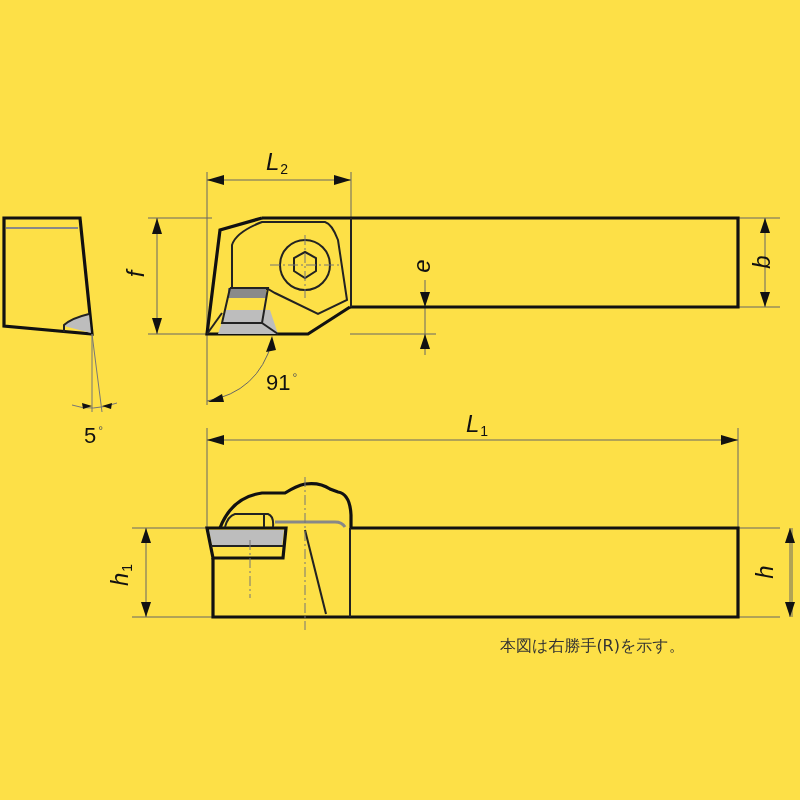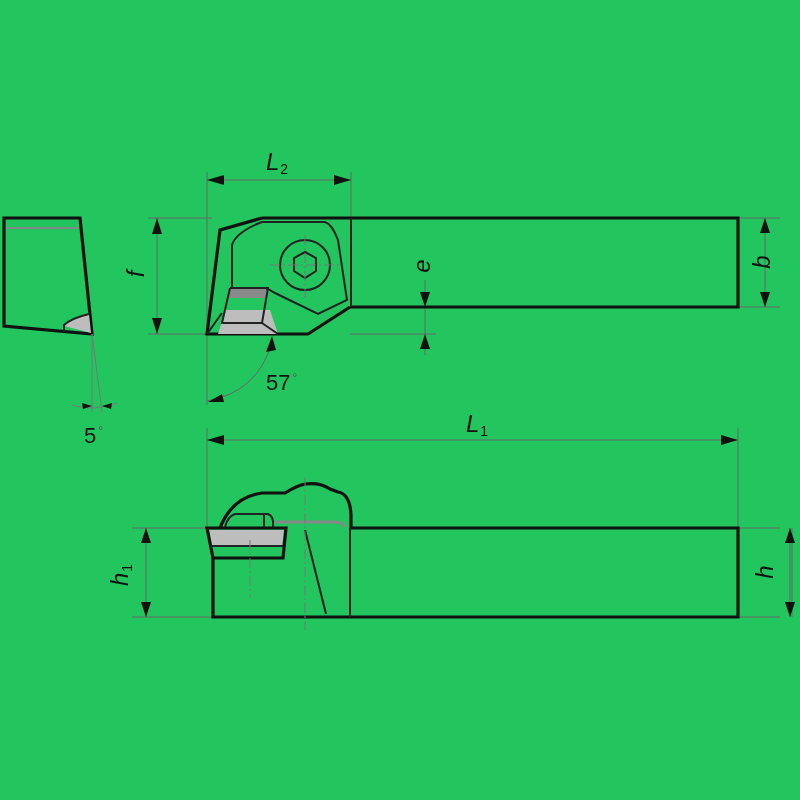--- a/index.html
+++ b/index.html
@@ -1,16 +1,16 @@
 <!DOCTYPE html>
 <html><head>
 <meta charset="utf-8">
 <style>
   html, body { margin: 0; padding: 0; background: #ffffff; }
-  #canvas { position: relative; width: 800px; height: 800px; background: #22c55e; overflow: hidden; }
+  #canvas { position: relative; width: 800px; height: 800px; background: #fde047; overflow: hidden; }
   svg { position: absolute; left: 0; top: 0; }
   .thick { stroke: #111111; stroke-width: 3.2; fill: none; stroke-linejoin: miter; }
   .med { stroke: #222222; stroke-width: 2; fill: none; }
   .thin { stroke: #777777; stroke-width: 1; fill: none; }
   .dim { stroke: #666666; stroke-width: 1; fill: none; }
   .center { stroke: #777777; stroke-width: 1; fill: none; stroke-dasharray: 10 3 2 3; }
   .arrow { fill: #111111; stroke: none; }
   .gray-fill { fill: #bdbdbd; stroke: none; }
   .label { position: absolute; font-family: "Liberation Sans", sans-serif; font-style: italic; color: #111111; font-size: 24px; line-height: 1; }
   .label sub { font-size: 14px; font-style: normal; vertical-align: -4px; margin-left: 1px; }
@@ -129,23 +129,24 @@
   </svg>
 
   <div class="label" style="left:266px; top:150px;"><span>L</span><sub>2</sub></div>
 
   <div class="label rot" style="left:133px; top:262px;"><span>f</span></div>
 
   <div class="label rot" style="left:415px; top:254px;"><span>e</span></div>
 
   <div class="label rot" style="left:755px; top:250px;"><span>b</span></div>
 
-  <div class="angle" style="left:266px; top:372px;"><span>57</span><sup>°</sup></div>
+  <div class="angle" style="left:266px; top:372px;"><span>91</span><sup>°</sup></div>
 
   <div class="angle" style="left:84px; top:425px;"><span>5</span><sup>°</sup></div>
 
   <div class="label" style="left:458px; top:412px;margin-left:8px;"><span>L</span><sub>1</sub></div>
 
   <div class="label rot" style="left:110px; top:562px;"><span>h</span><sub>1</sub></div>
 
   <div class="label rot" style="left:758px; top:560px;"><span>h</span></div>
 
+  <div class="note" style="left:500px; top:638px;">本図は右勝手(R)を示す。</div>
 </div>
 
 </body></html>

